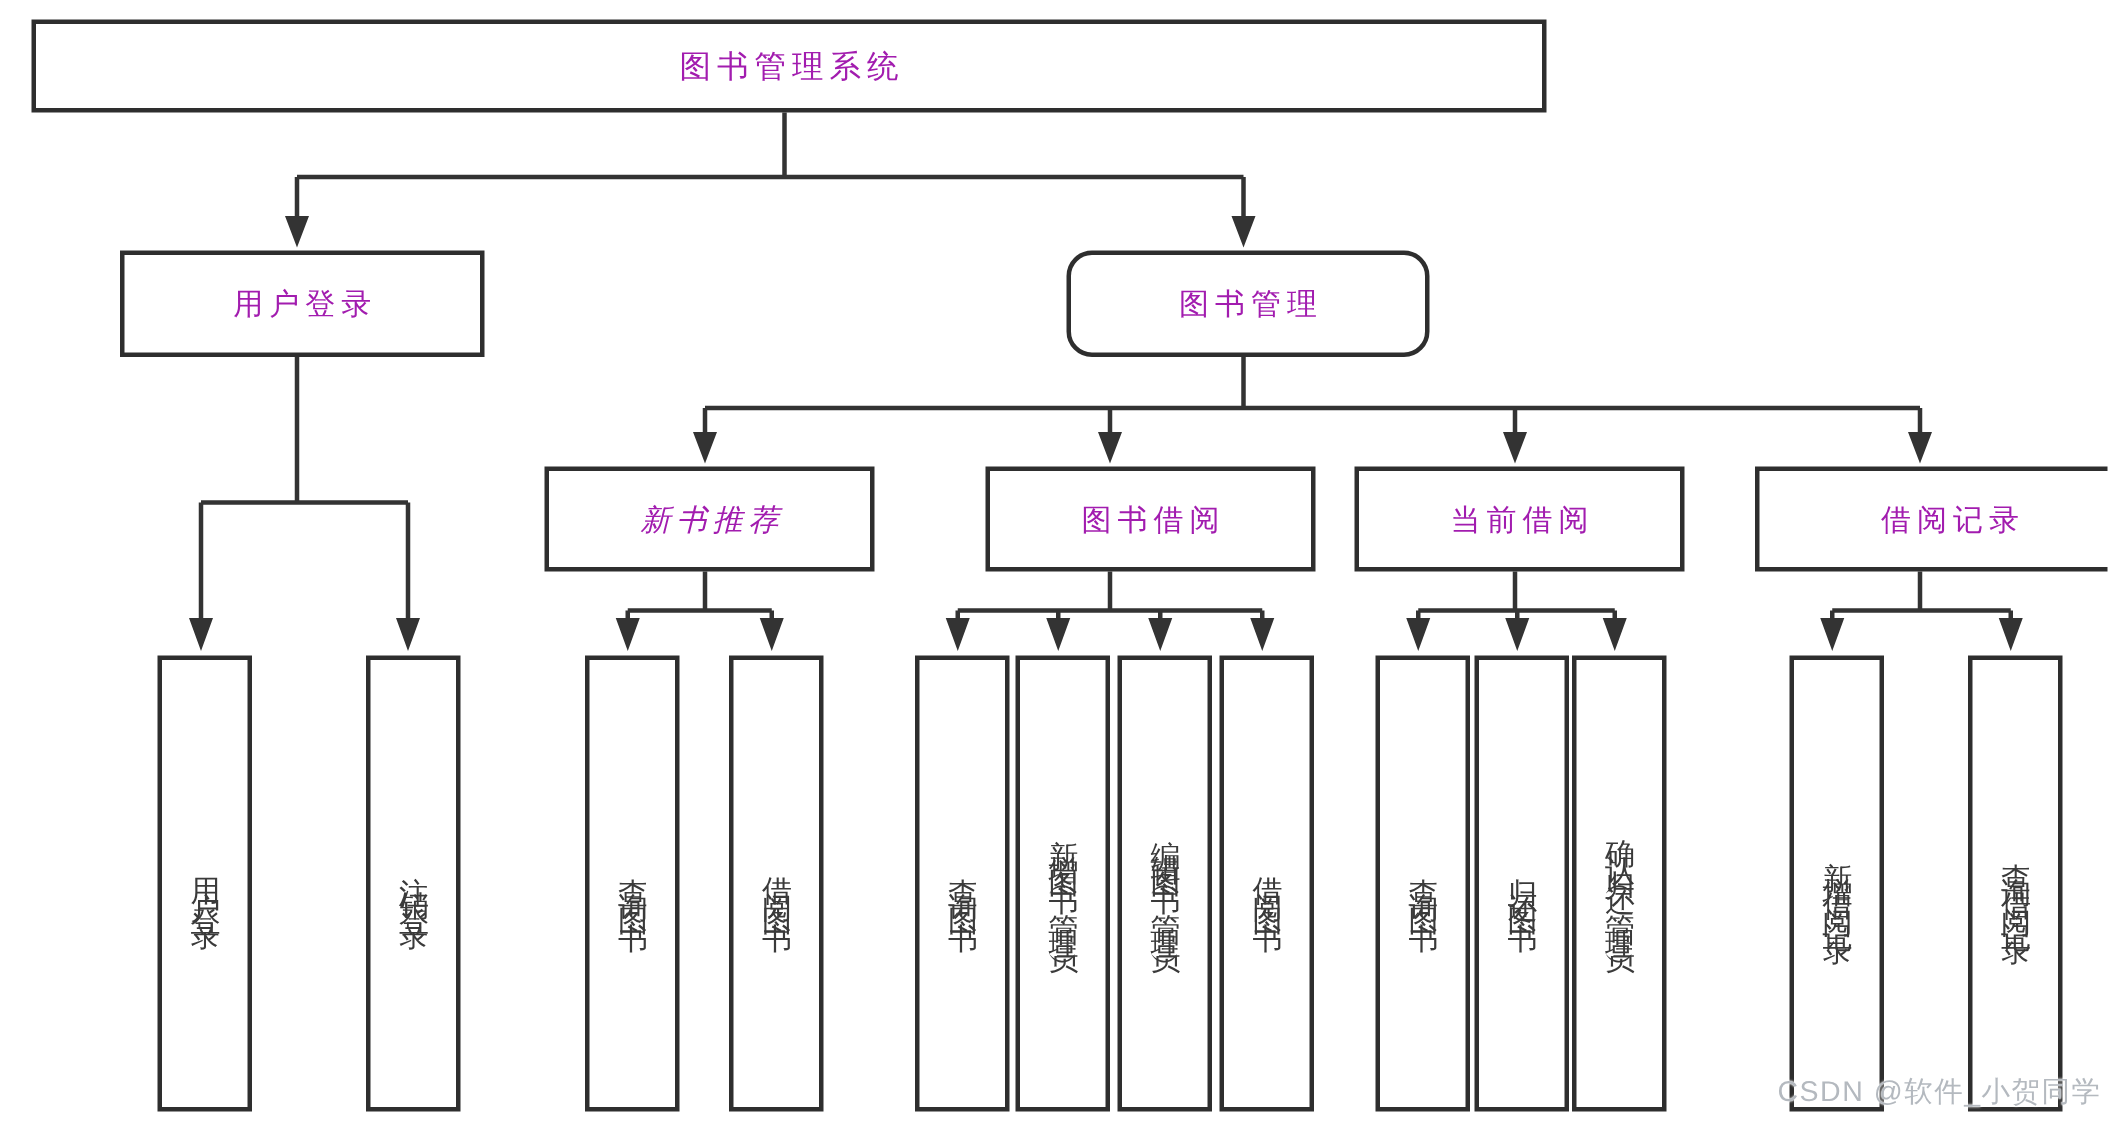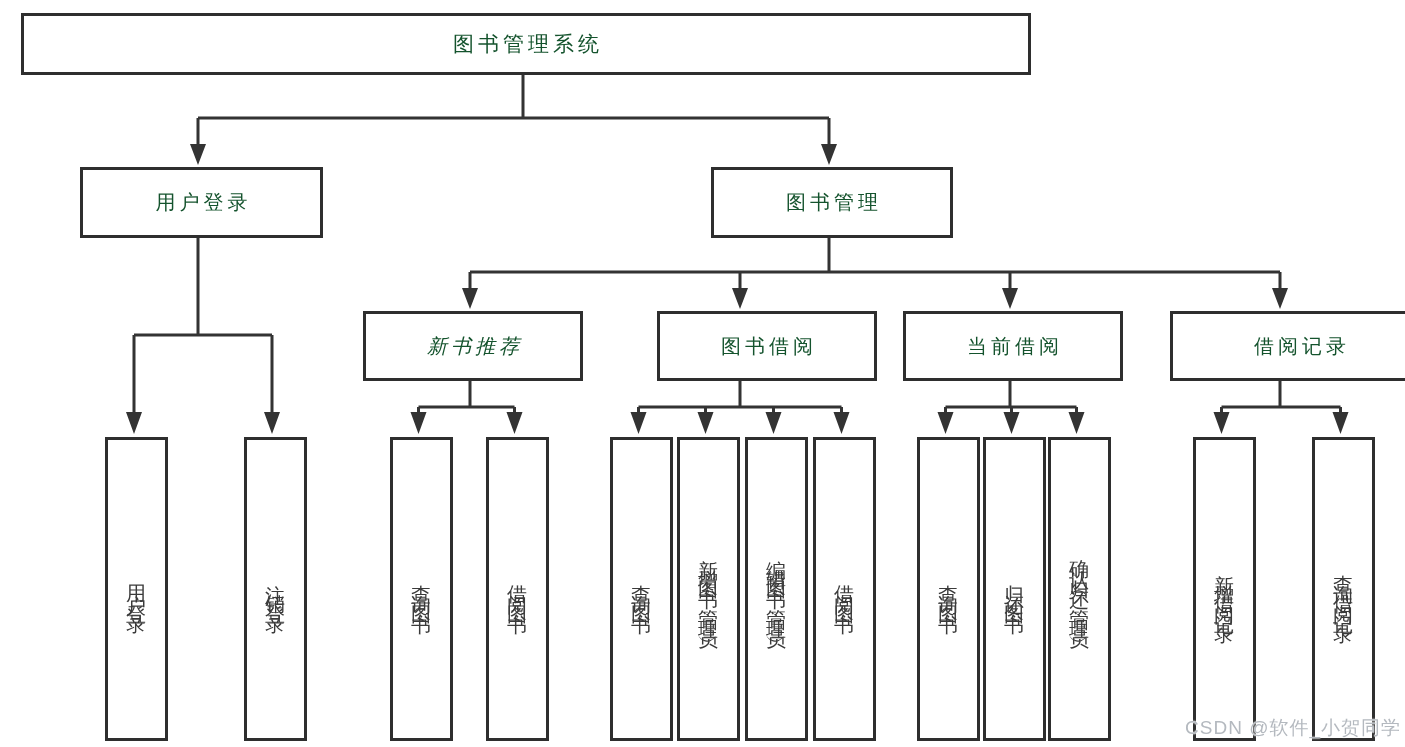--- a/index.html
+++ b/index.html
@@ -7,25 +7,25 @@
     width:1405px;height:747px;background:#ffffff;
     font-family:"Liberation Sans","DejaVu Sans",sans-serif;
     position:relative;overflow:hidden;color:#3a3a3a;
   }
   .stage{position:absolute;left:0;top:0;width:1405px;height:747px;}
   svg.wires{position:absolute;left:0;top:0;z-index:1;}
   .node{
     position:absolute;background:#fff;border:3px solid #2e2e2e;
     display:flex;align-items:center;justify-content:center;
     font-size:20px;letter-spacing:4px;text-indent:4px;
-    color:#14532d;z-index:2;white-space:nowrap;
+    color:#a21caf;z-index:2;white-space:nowrap;
   }
   .root{left:21px;top:13px;width:1004px;height:56px;font-size:21px;}
   .l2a{left:80px;top:167px;width:237px;height:65px;}
-  .l2b{left:711px;top:167px;width:236px;height:65px;}
+  .l2b{left:711px;top:167px;width:236px;height:65px;border-radius:17px;}
   .l3{top:311px;height:64px;width:214px;}
   .g1{left:363px;font-style:italic;} .g2{left:633px;margin-left:24px;} .g3{left:903px;justify-content:center;} .g4{left:1170px;padding-left:20px;}
   .vnode{
     position:absolute;top:437px;height:298px;width:57px;
     background:#fff;border:3px solid #2e2e2e;z-index:2;
     writing-mode:vertical-rl;text-orientation:mixed;
     display:flex;align-items:center;justify-content:center;
     font-size:20px;letter-spacing:10px;color:#3a3a3a;line-height:1;
   }
   .watermark{

